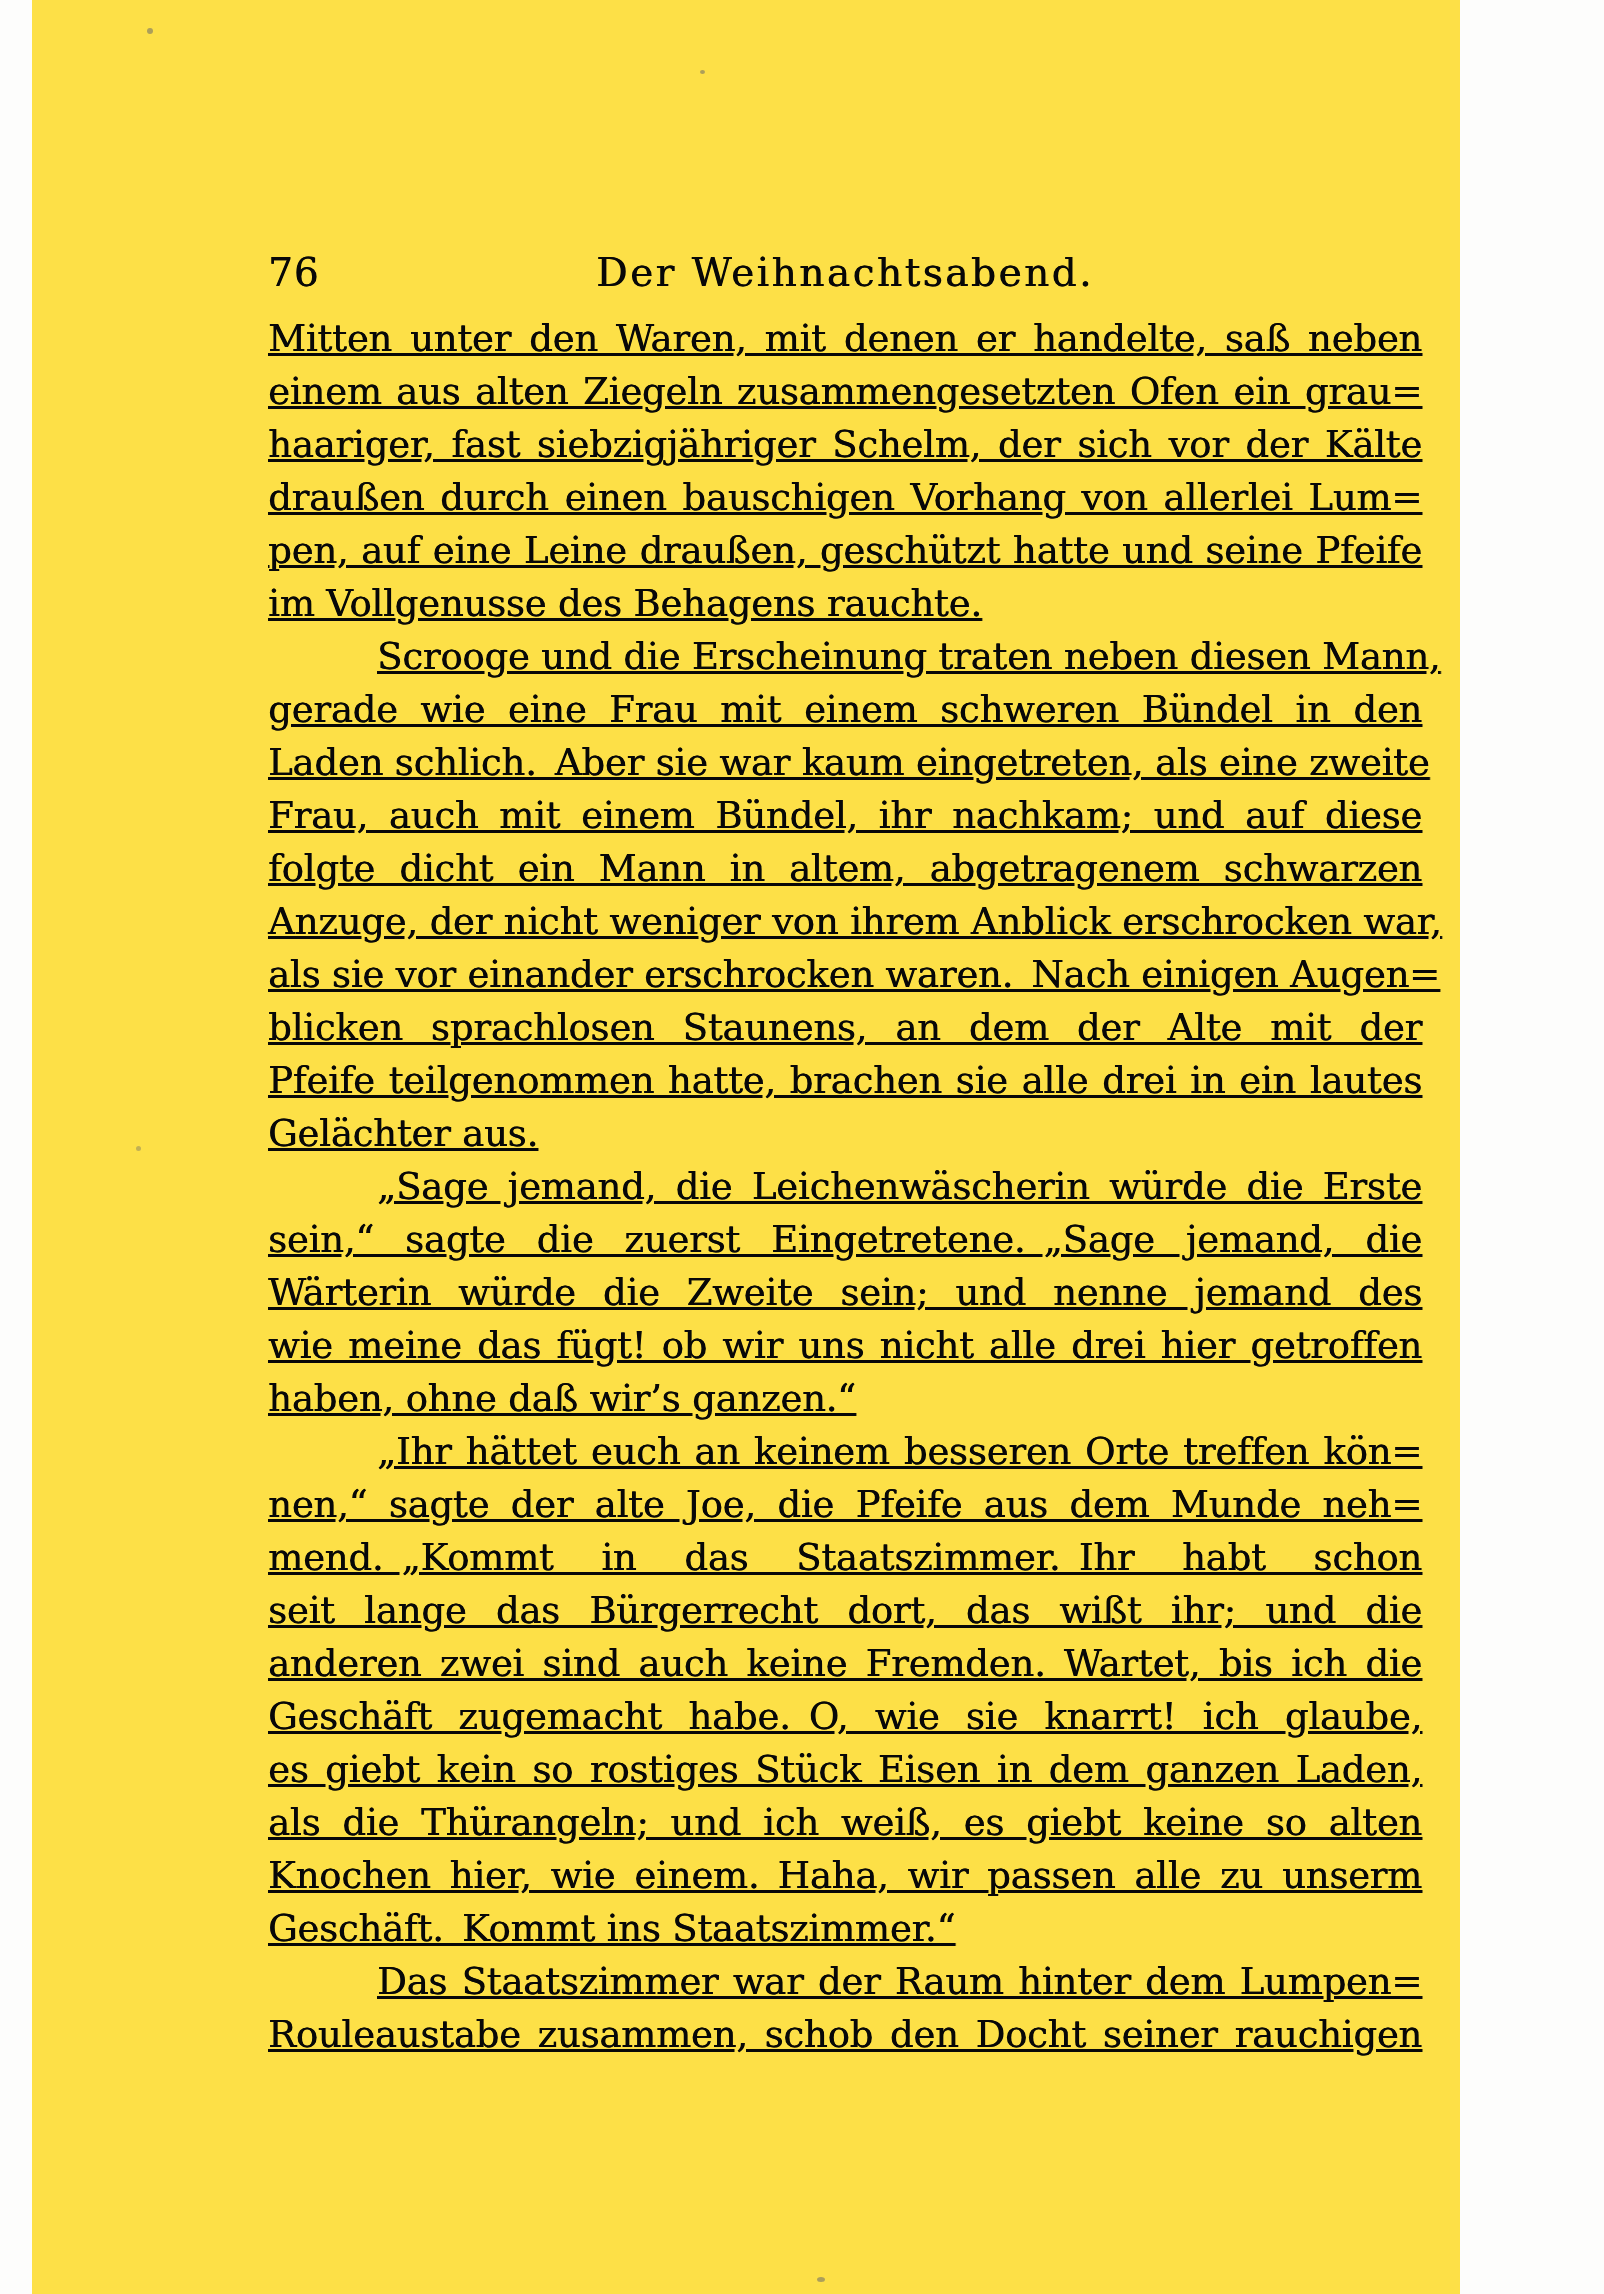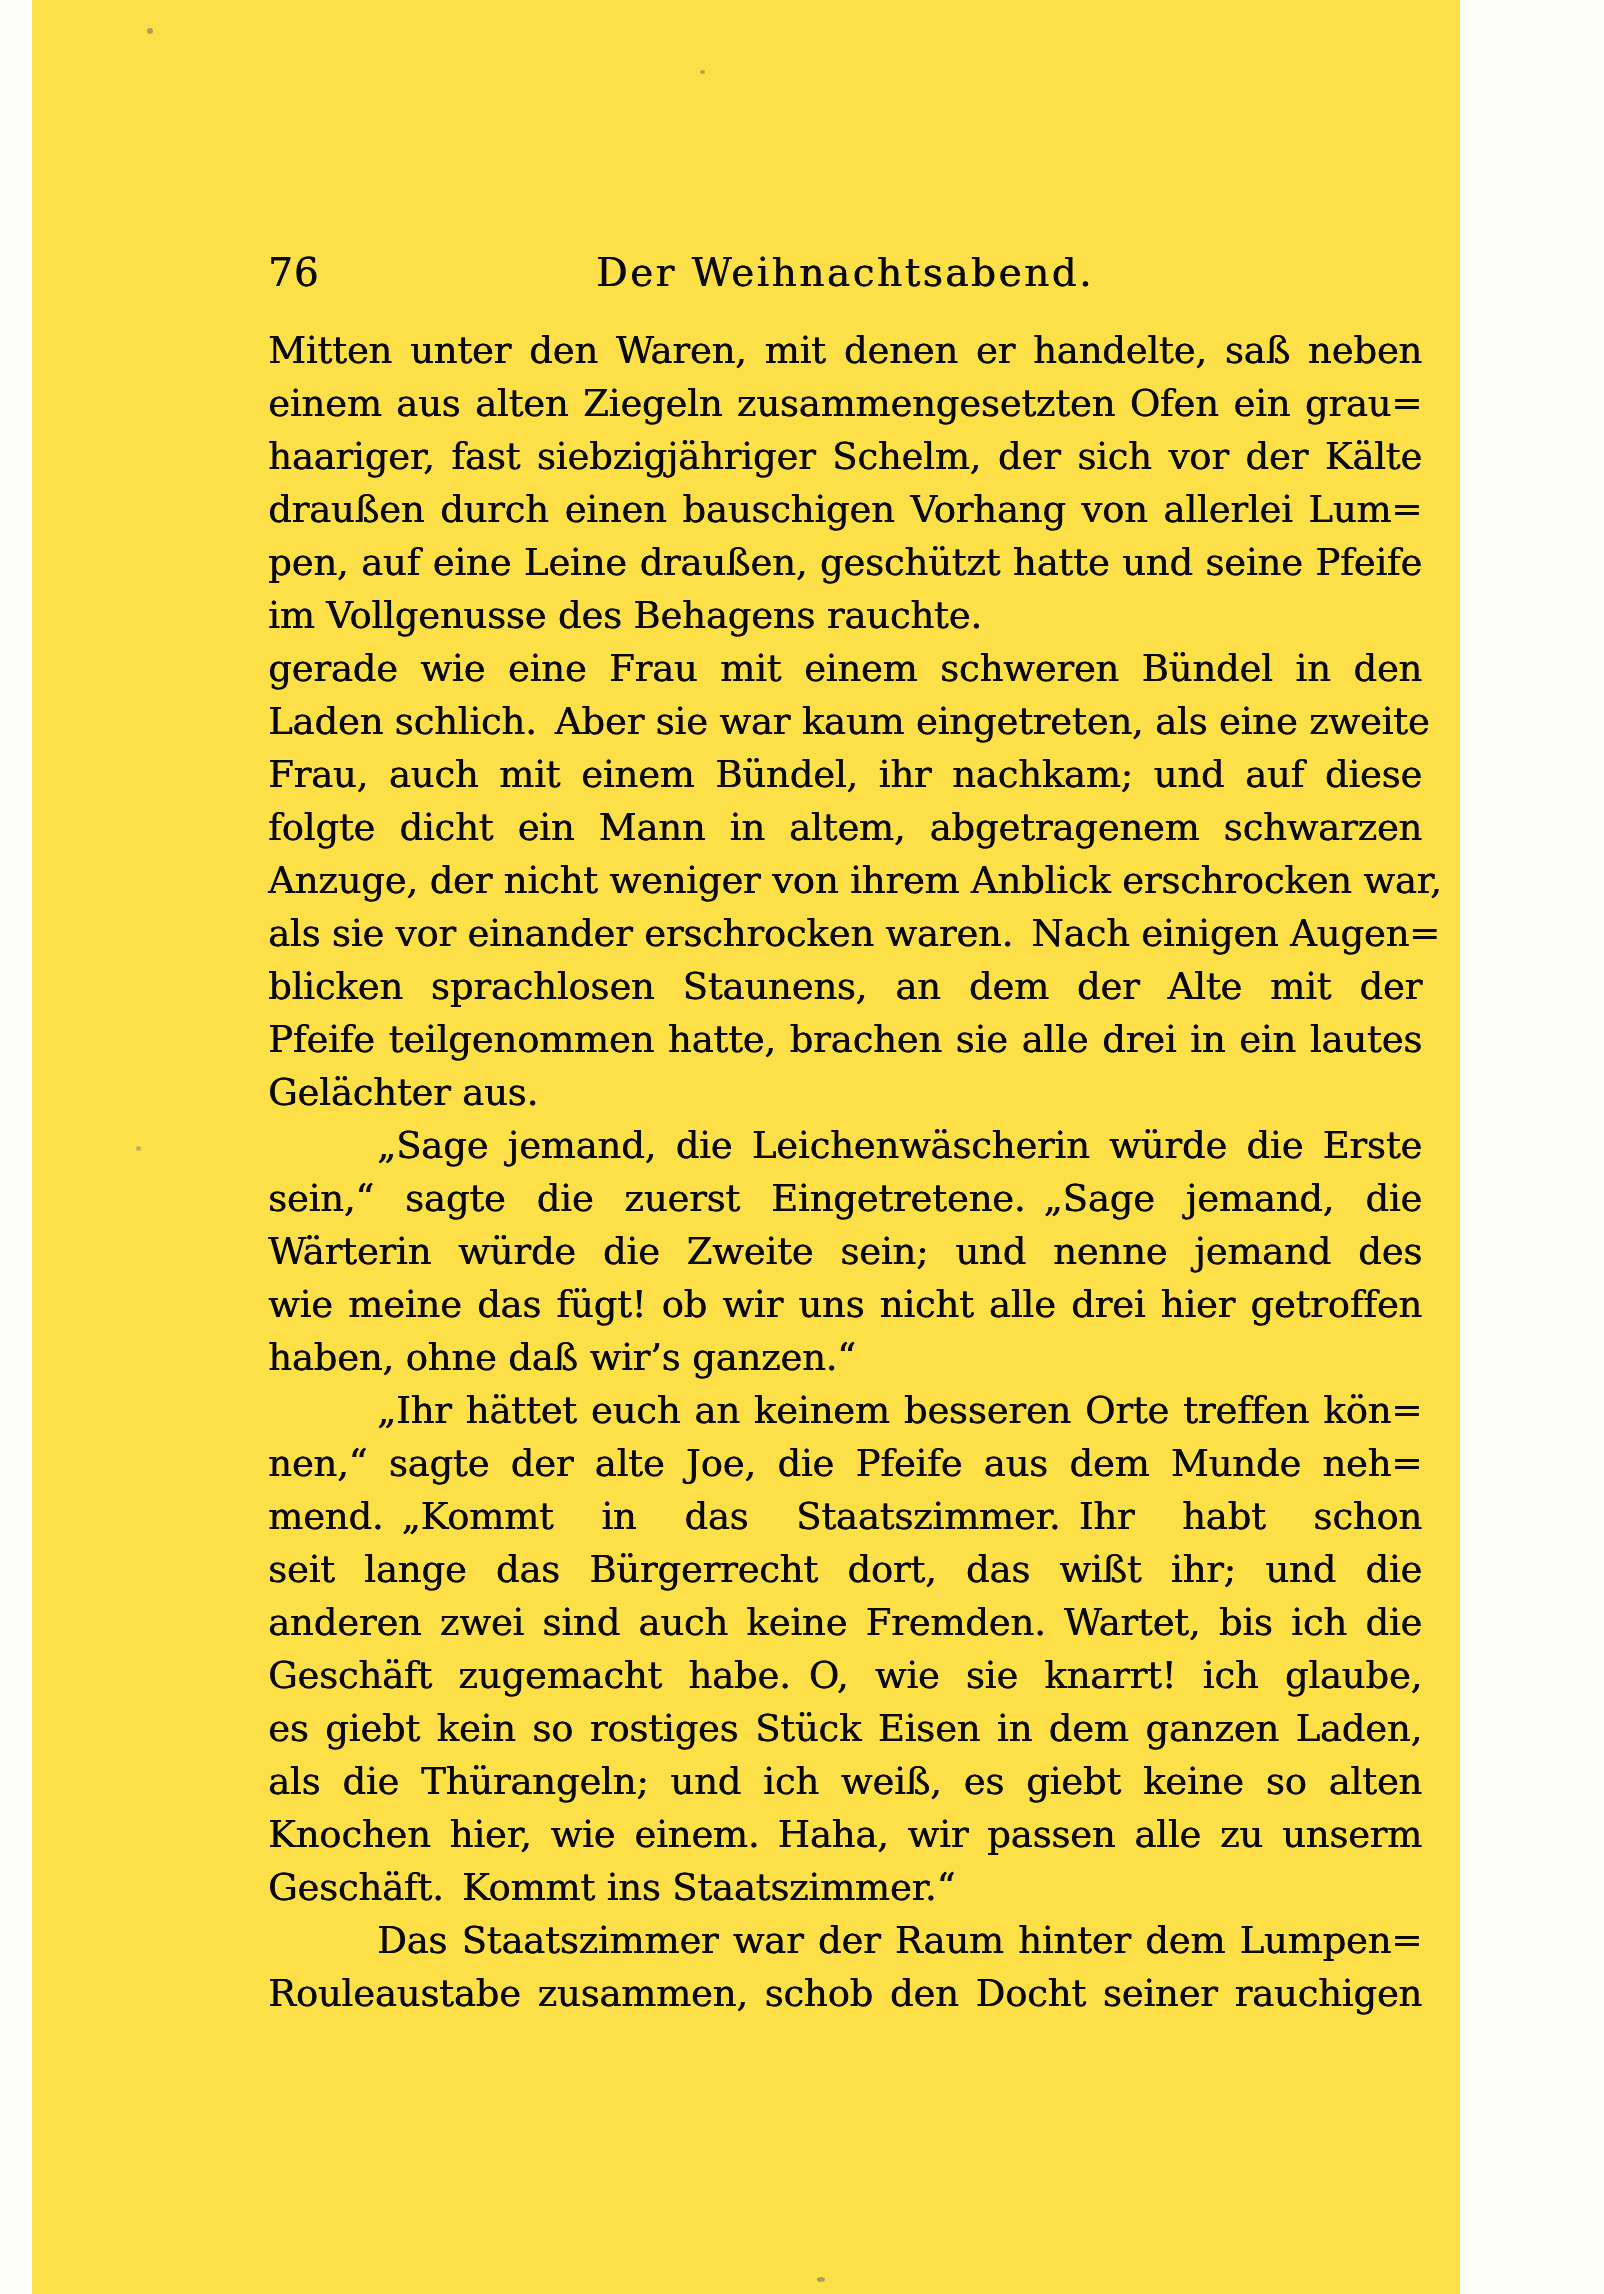--- a/index.html
+++ b/index.html
@@ -35,22 +35,23 @@
   }
   .runhead {
     display: block;
     text-align: center;
     letter-spacing: 2.5px;
     text-shadow: 0.6px 0 0 currentColor;
   }
   .textbody {
     position: absolute;
     left: 236px;
-    top: 324px;
+    top: 312px;
     width: 1154px;
+    text-decoration: underline;
   }
   .line {
     height: 53px;
     line-height: 53px;
     font-size: 37px;
     letter-spacing: -0.2px;
     white-space: nowrap;
     text-align: justify;
     text-align-last: justify;
     text-shadow: 0.5px 0 0 currentColor;
@@ -82,20 +83,21 @@
     <span class="runhead">Der Weihnachtsabend.</span>
   </header>
 
   <main class="textbody">
       <div class="line">Mitten unter den Waren, mit denen er handelte, saß neben</div>
       <div class="line">einem aus alten Ziegeln zusammengesetzten Ofen ein grau=</div>
       <div class="line">haariger, fast siebzigjähriger Schelm, der sich vor der Kälte</div>
       <div class="line">draußen durch einen bauschigen Vorhang von allerlei Lum=</div>
       <div class="line">pen, auf eine Leine draußen, geschützt hatte und seine Pfeife</div>
       <div class="line flush">im Vollgenusse des Behagens rauchte.</div>
+      <div class="line indent">Scrooge und die Erscheinung traten neben diesen Mann,</div>
       <div class="line">gerade wie eine Frau mit einem schweren Bündel in den</div>
       <div class="line">Laden schlich. Aber sie war kaum eingetreten, als eine zweite</div>
       <div class="line">Frau, auch mit einem Bündel, ihr nachkam; und auf diese</div>
       <div class="line">folgte dicht ein Mann in altem, abgetragenem schwarzen</div>
       <div class="line">Anzuge, der nicht weniger von ihrem Anblick erschrocken war,</div>
       <div class="line">als sie vor einander erschrocken waren. Nach einigen Augen=</div>
       <div class="line">blicken sprachlosen Staunens, an dem der Alte mit der</div>
       <div class="line">Pfeife teilgenommen hatte, brachen sie alle drei in ein lautes</div>
       <div class="line flush">Gelächter aus.</div>
       <div class="line indent">„Sage jemand, die Leichenwäscherin würde die Erste</div>

